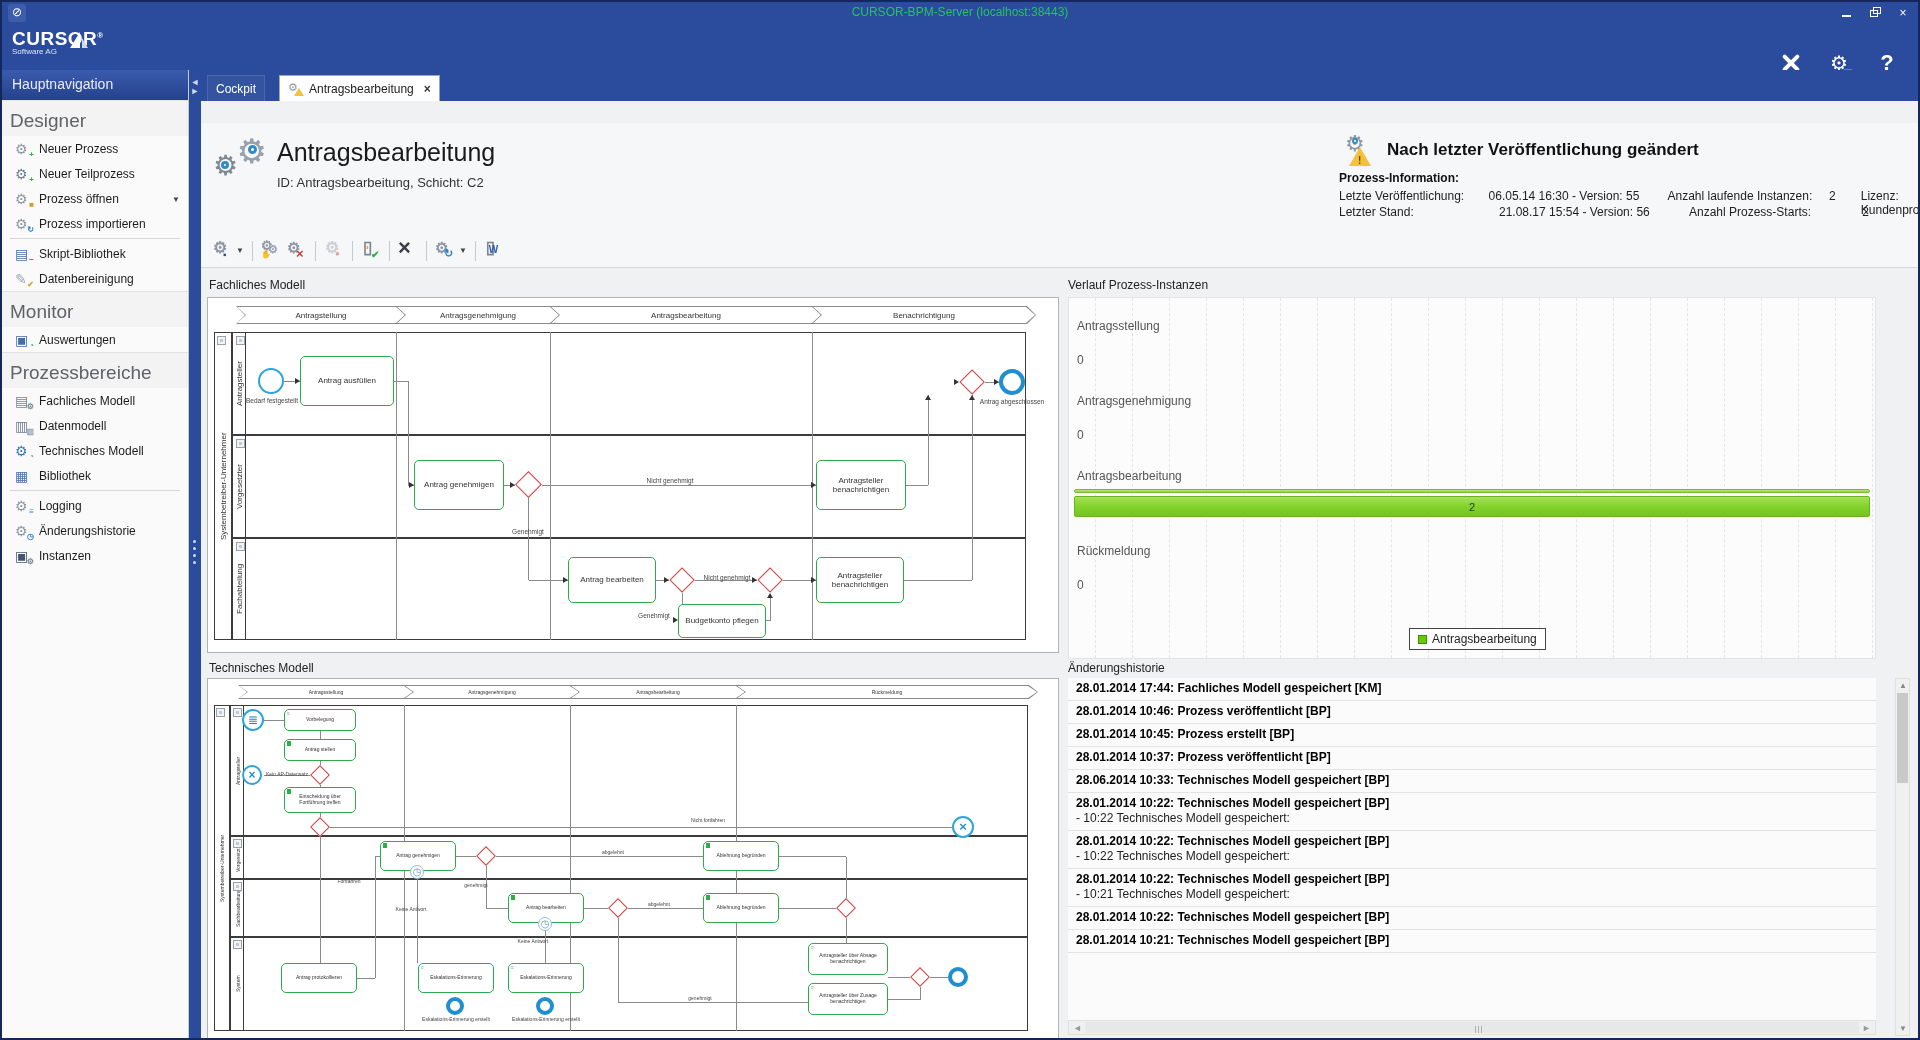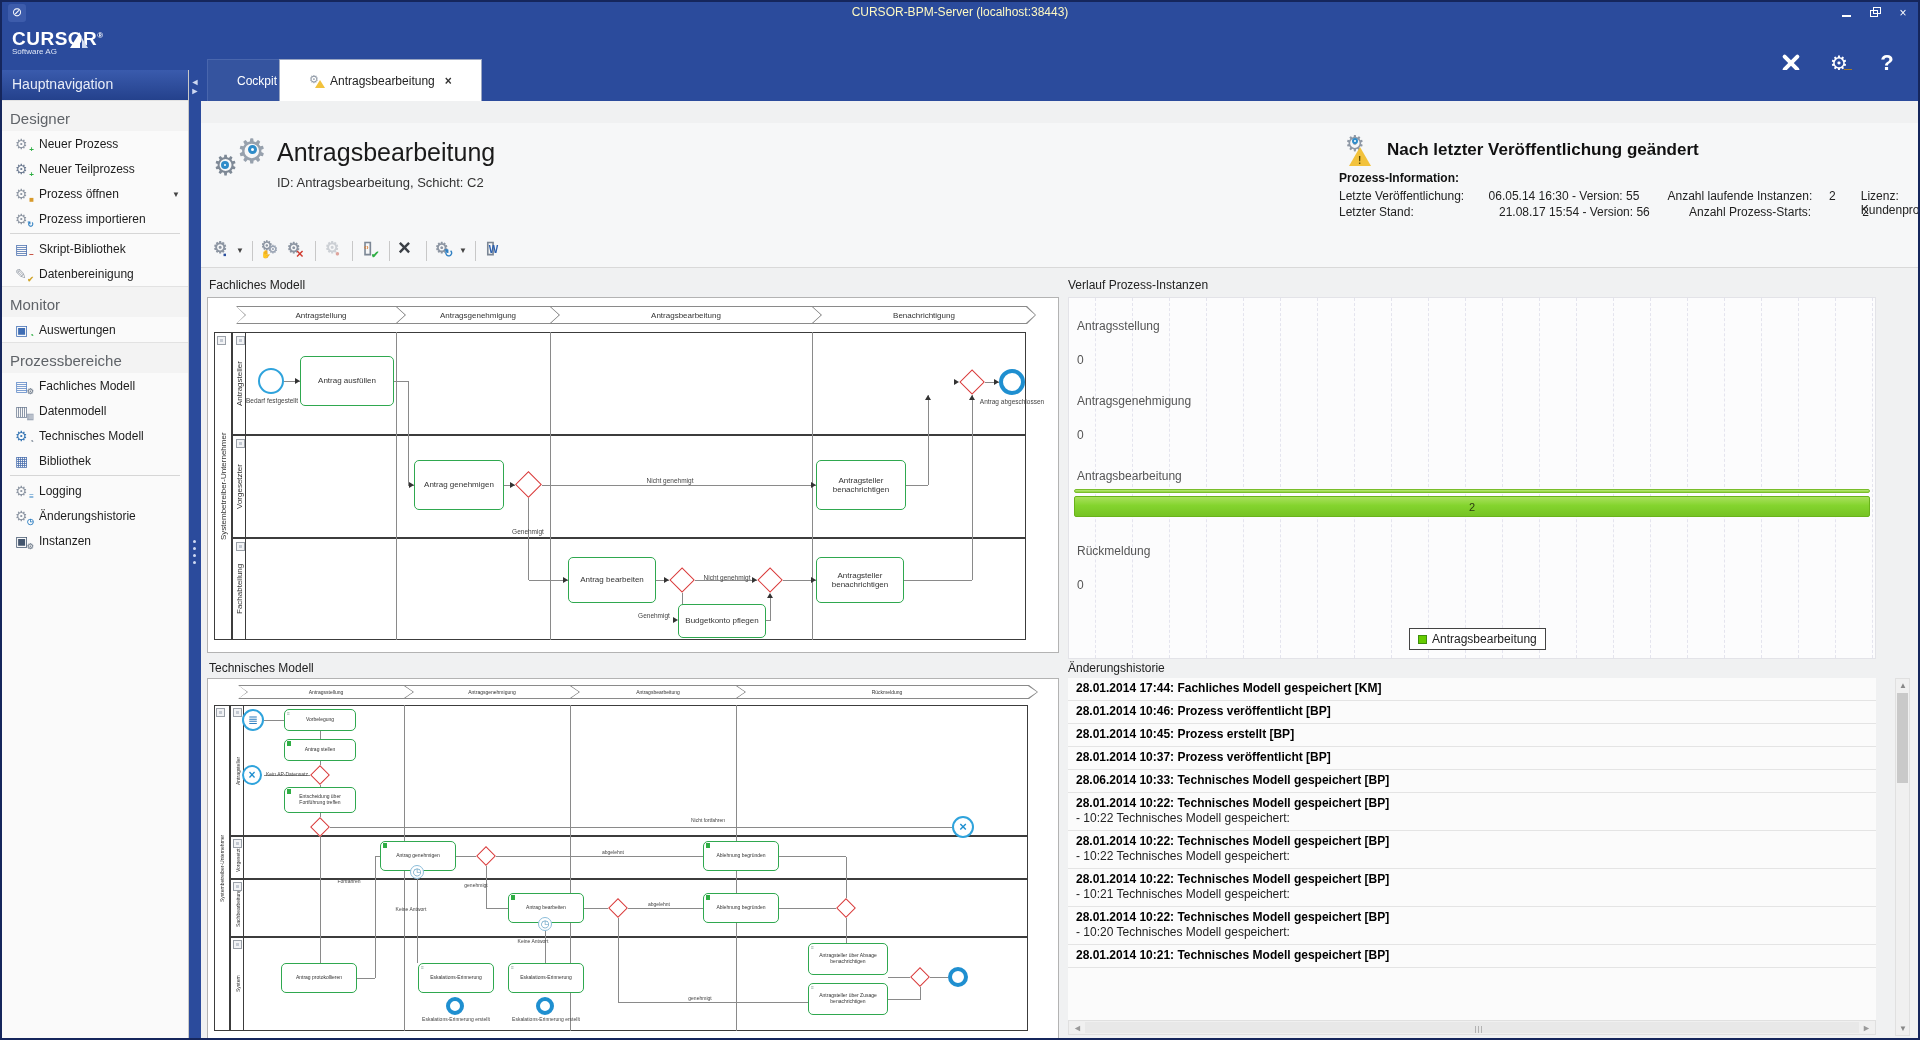--- a/index.html
+++ b/index.html
@@ -1,21 +1,21 @@
 <!DOCTYPE html>
 <html><head>
 <meta charset="utf-8">
 <style>
   html,body{margin:0;padding:0;background:#0d1b42;}
   *{box-sizing:border-box;}
   .app{position:relative;width:1920px;height:1040px;background:#f0f1f2;border:2px solid #15265c;
        font-family:"Liberation Sans",sans-serif;overflow:hidden;}
   
   .titlebar{position:absolute;left:0;top:0;width:100%;height:22px;background:#2b4b9c;color:#fff;}
-  .titlebar .ttl{position:absolute;left:0;right:0;top:3px;text-align:center;font-size:12px;color:#fef9c3;}
+  .titlebar .ttl{position:absolute;left:0;right:0;top:3px;text-align:center;font-size:12px;color:#22c55e;}
   .winlogo{position:absolute;left:6px;top:2px;width:18px;height:18px;background:#3d5cab;border-radius:3px;
            color:#fff;font-size:12px;text-align:center;line-height:17px;}
   .winbtns{position:absolute;right:8px;top:0;height:22px;display:flex;gap:14px;align-items:center;}
   .winbtn{width:14px;height:14px;position:relative;color:#fff;font-size:12px;line-height:14px;text-align:center;cursor:default;}
   .minbar{position:absolute;left:2px;top:9px;width:9px;height:2px;background:#fff;}
   .restsq{position:absolute;left:2px;top:4px;width:8px;height:7px;border:1px solid #fff;}
   .restsq2{position:absolute;left:5px;top:1px;width:8px;height:7px;border:1px solid #fff;background:#2b4b9c;}
   .brandbar{position:absolute;left:0;top:22px;width:100%;height:46px;background:#2b4b9c;}
   .brand{position:absolute;left:10px;top:4px;color:#fff;}
   .brand .nm{font-size:19px;font-weight:bold;letter-spacing:.5px;}
@@ -26,34 +26,34 @@
   .hdricons{position:absolute;right:18px;top:26px;display:flex;gap:22px;}
   .hicon{width:26px;height:26px;position:relative;color:#fff;}
   .xbar{position:absolute;left:11px;top:2px;width:4px;height:22px;background:#fff;border-radius:2px;}
   .xbar.r{transform:rotate(45deg);}
   .xbar.l{transform:rotate(-45deg);}
   .helpq{font-size:22px;font-weight:bold;text-align:center;line-height:26px;}
   
   .sidebar{position:absolute;left:0;top:68px;width:187px;bottom:0;background:#fafafa;border-right:1px solid #c9c9c9;}
   .side-title{height:30px;background:linear-gradient(#3a5bad,#24418c);color:#e9edf8;font-size:14px;
               padding:6px 0 0 10px;}
-  .sec-hdr{font-size:15px;color:#5f6368;padding:9px 0 4px 8px;border-top:1px solid #e2e2e2;background:#f3f3f3;}
+  .sec-hdr{font-size:19px;color:#5f6368;padding:9px 0 4px 8px;border-top:1px solid #e2e2e2;background:#f3f3f3;}
   .side-item{position:relative;height:25px;display:flex;align-items:center;padding-left:13px;font-size:12px;color:#1c1c1c;cursor:default;}
   .side-divider{height:1px;background:#d6d6d6;margin:2px 8px;}
   .sicon{width:17px;height:16px;position:relative;margin-right:7px;font-size:14px;line-height:16px;}
   .sicon .base{position:absolute;left:0;top:0;}
   .sicon .badge{position:absolute;right:-2px;bottom:-2px;font-size:8px;font-weight:bold;line-height:8px;}
   .side-caret{position:absolute;right:8px;top:9px;font-size:8px;color:#444;}
   .splitter{position:absolute;left:187px;top:68px;width:12px;bottom:0;background:#2b4b9c;}
   .split-ar{color:#cfd9f2;font-size:9px;text-align:center;line-height:9px;}
   .split-grip{position:absolute;left:4px;top:470px;display:flex;flex-direction:column;gap:4px;}
   .split-grip i{width:3px;height:3px;background:#cfd9f2;border-radius:50%;}
   
   .tabbar{position:absolute;left:199px;top:68px;right:0;height:31px;background:#2b4b9c;}
-  .tab{position:absolute;bottom:0;height:42px;font-size:12px;display:flex;align-items:center;padding:0 29px;cursor:default;}
+  .tab{position:absolute;bottom:0;height:26px;font-size:12px;display:flex;align-items:center;padding:0 8px;cursor:default;}
   .tab.inactive{color:#fff;background:#35549f;border:1px solid #4966ad;border-bottom:none;}
   .tab.active{background:#fff;color:#222;border:1px solid #9aa6c2;border-bottom:none;}
   .tabicon{position:relative;width:15px;height:14px;margin-right:6px;}
   .tabicon .g{position:absolute;left:0;top:-1px;font-size:11px;color:#8e98a5;}
   .tabicon .w{position:absolute;right:-1px;bottom:0;width:0;height:0;border-left:5px solid transparent;border-right:5px solid transparent;border-bottom:8px solid #f2c23c;}
   .tabclose{margin-left:10px;color:#333;font-size:12px;font-weight:bold;}
   .crumbbar{position:absolute;left:199px;top:99px;right:0;height:22px;background:#f4f4f4;border-bottom:1px solid #dcdcdc;
             font-size:12px;color:#222;display:flex;align-items:center;padding-left:12px;gap:8px;}
   .eye{width:14px;height:10px;border:1px solid #b07878;border-radius:50%;background:#fff;position:relative;}
   .eye i{position:absolute;left:4px;top:2px;width:5px;height:5px;background:#2f3b57;border-radius:50%;}
@@ -704,21 +704,20 @@
         <div class="hentry">
           <div class="hmain">28.01.2014 10:22: Technisches Modell gespeichert [BP]</div>
           <div class="hsub">- 10:22 Technisches Modell gespeichert:</div>
         </div>
         <div class="hentry">
           <div class="hmain">28.01.2014 10:22: Technisches Modell gespeichert [BP]</div>
           <div class="hsub">- 10:21 Technisches Modell gespeichert:</div>
         </div>
         <div class="hentry">
           <div class="hmain">28.01.2014 10:22: Technisches Modell gespeichert [BP]</div>
-          <div class="hsub">- 10:20 Technisches Modell gespeichert:</div>
         </div>
         <div class="hentry">
           <div class="hmain">28.01.2014 10:21: Technisches Modell gespeichert [BP]</div>
         </div>
       </div>
 
     <div class="hscroll" style="left:867px;top:752px;width:808px;height:15px;">
       <span class="sarrow" style="left:4px;">◄</span>
       <div class="hthumb"></div>
       <div class="hgrip">|||</div>

